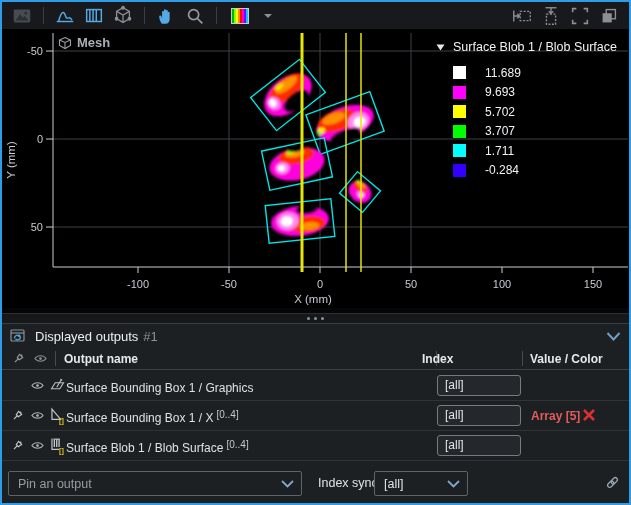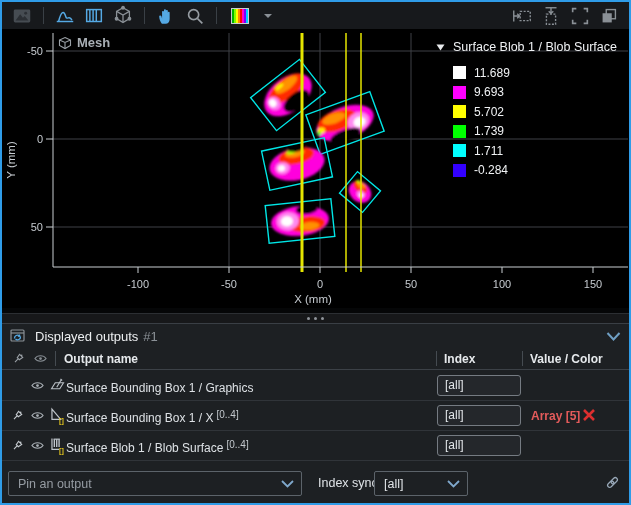--- a/index.html
+++ b/index.html
@@ -18,37 +18,37 @@
   .tb-spacer{flex:1;}
   
   .viewer{position:absolute;left:0;top:27px;width:627px;height:279px;background:#000;}
   .viewer svg text{font-family:"Liberation Sans",sans-serif;font-size:11px;fill:#c6cbd0;}
   .bbox{fill:none;stroke-width:1.4px;}
   .mesh-chip{position:absolute;left:56px;top:6px;display:flex;align-items:center;gap:5px;
     color:#a9afb5;font-size:13px;font-weight:bold;}
   .legend{position:absolute;right:5px;top:11px;width:188px;color:#f0f2f4;font-size:12px;}
   .legend-title{display:flex;align-items:center;gap:8px;font-size:12.5px;cursor:pointer;}
   .legend-rows{margin-top:9px;margin-left:17px;}
-  .legend-row{display:flex;align-items:center;gap:8px;height:19.5px;}
+  .legend-row{display:flex;align-items:center;gap:19px;height:19.5px;}
   
   .splitter{position:absolute;left:0;top:306px;width:627px;height:15px;background:#050607;}
   .splitter-bar{position:absolute;left:0;right:0;top:5px;height:10px;background:#17181a;border-top:1px solid #2c2f33;
     display:flex;align-items:center;justify-content:center;gap:4px;cursor:row-resize;}
   .splitter-bar i{width:3px;height:3px;border-radius:50%;background:#8f949a;display:block;}
   
   .panel{position:absolute;left:0;top:321px;width:627px;height:180px;background:#1d2023;border-top:1px solid #3a3f45;}
   .panel-header{position:absolute;left:0;top:0;right:0;height:24px;display:flex;align-items:center;padding:0 8px;gap:8px;justify-content:flex-end;}
   .panel-title{color:#eceef0;font-size:13px;}
   .panel-instance{color:#8b9197;font-size:13px;margin-left:-3px;}
   .panel-collapse{margin-left:auto;cursor:pointer;display:flex;align-items:center;}
   .col-header{position:absolute;left:0;top:24px;right:0;height:22px;display:flex;align-items:center;
     color:#e6e9ec;font-size:12px;font-weight:bold;border-bottom:1px solid #3c4147;}
   .col-sep{position:absolute;top:27px;width:1px;height:16px;background:#454b51;}
   .hdr-name{position:absolute;left:62px;}
-  .hdr-index{position:absolute;left:442px;}
+  .hdr-index{position:absolute;left:420px;}
   .hdr-value{position:absolute;left:528px;}
   .row{position:absolute;left:0;right:0;height:30px;border-bottom:1px solid #303439;cursor:default;}
   .row .pin{position:absolute;left:8px;top:7px;}
   .row .eye{position:absolute;left:28px;top:7px;}
   .row .type-icon{position:absolute;left:46px;top:5px;}
   .row .rname{position:absolute;left:64px;top:8px;color:#dde1e5;font-size:12px;white-space:nowrap;}
   .rname sup{font-size:10px;color:#c3c8cd;vertical-align:4px;margin-left:3px;}
   .index-box{position:absolute;left:435px;top:4px;width:84px;height:21px;background:#24272b;
     border:1px solid #757b82;border-radius:3px;color:#e3e7ea;font-size:12px;line-height:19px;
     padding-left:7px;cursor:text;}
@@ -306,21 +306,21 @@
         <div class="legend-row">
             <svg width="13" height="13">
               <rect width="13" height="13" fill="#ffff00"></rect>
             </svg>
             <span>5.702</span>
           </div>
         <div class="legend-row">
             <svg width="13" height="13">
               <rect width="13" height="13" fill="#00ff00"></rect>
             </svg>
-            <span>1.739</span>
+            <span>3.707</span>
           </div>
         <div class="legend-row">
             <svg width="13" height="13">
               <rect width="13" height="13" fill="#00ffff"></rect>
             </svg>
             <span>1.711</span>
           </div>
         <div class="legend-row">
             <svg width="13" height="13">
               <rect width="13" height="13" fill="#3300ff"></rect>

